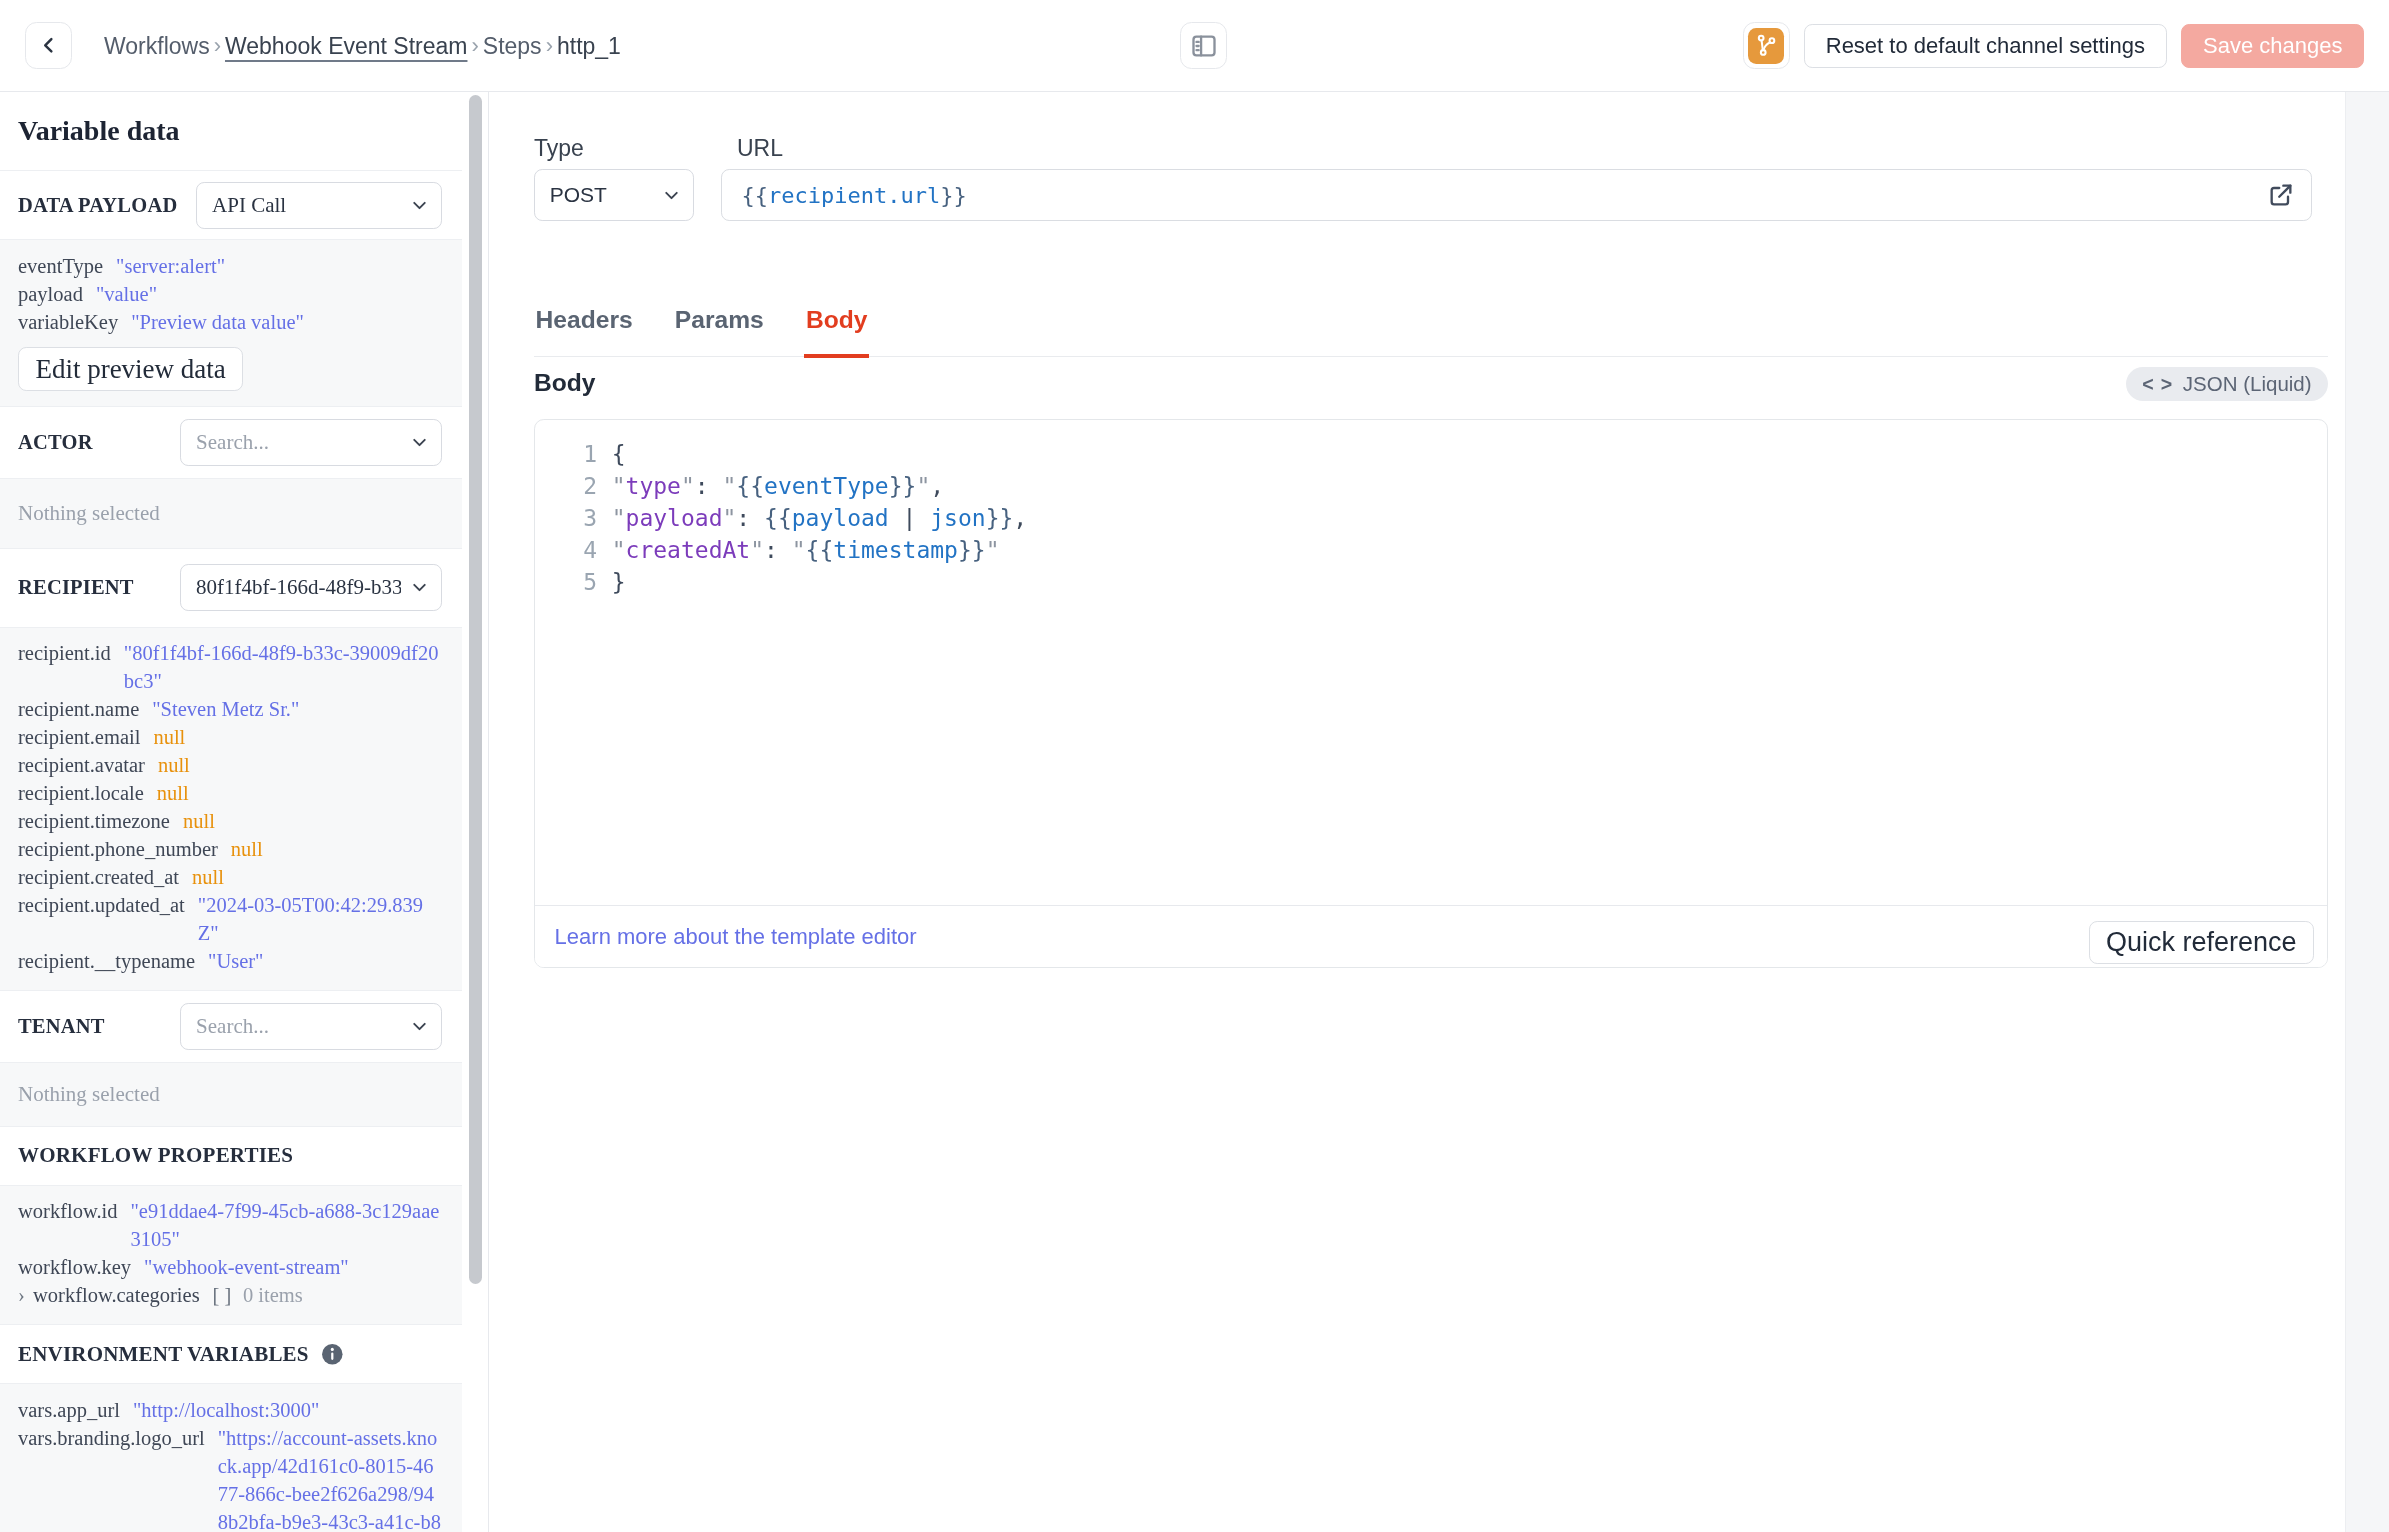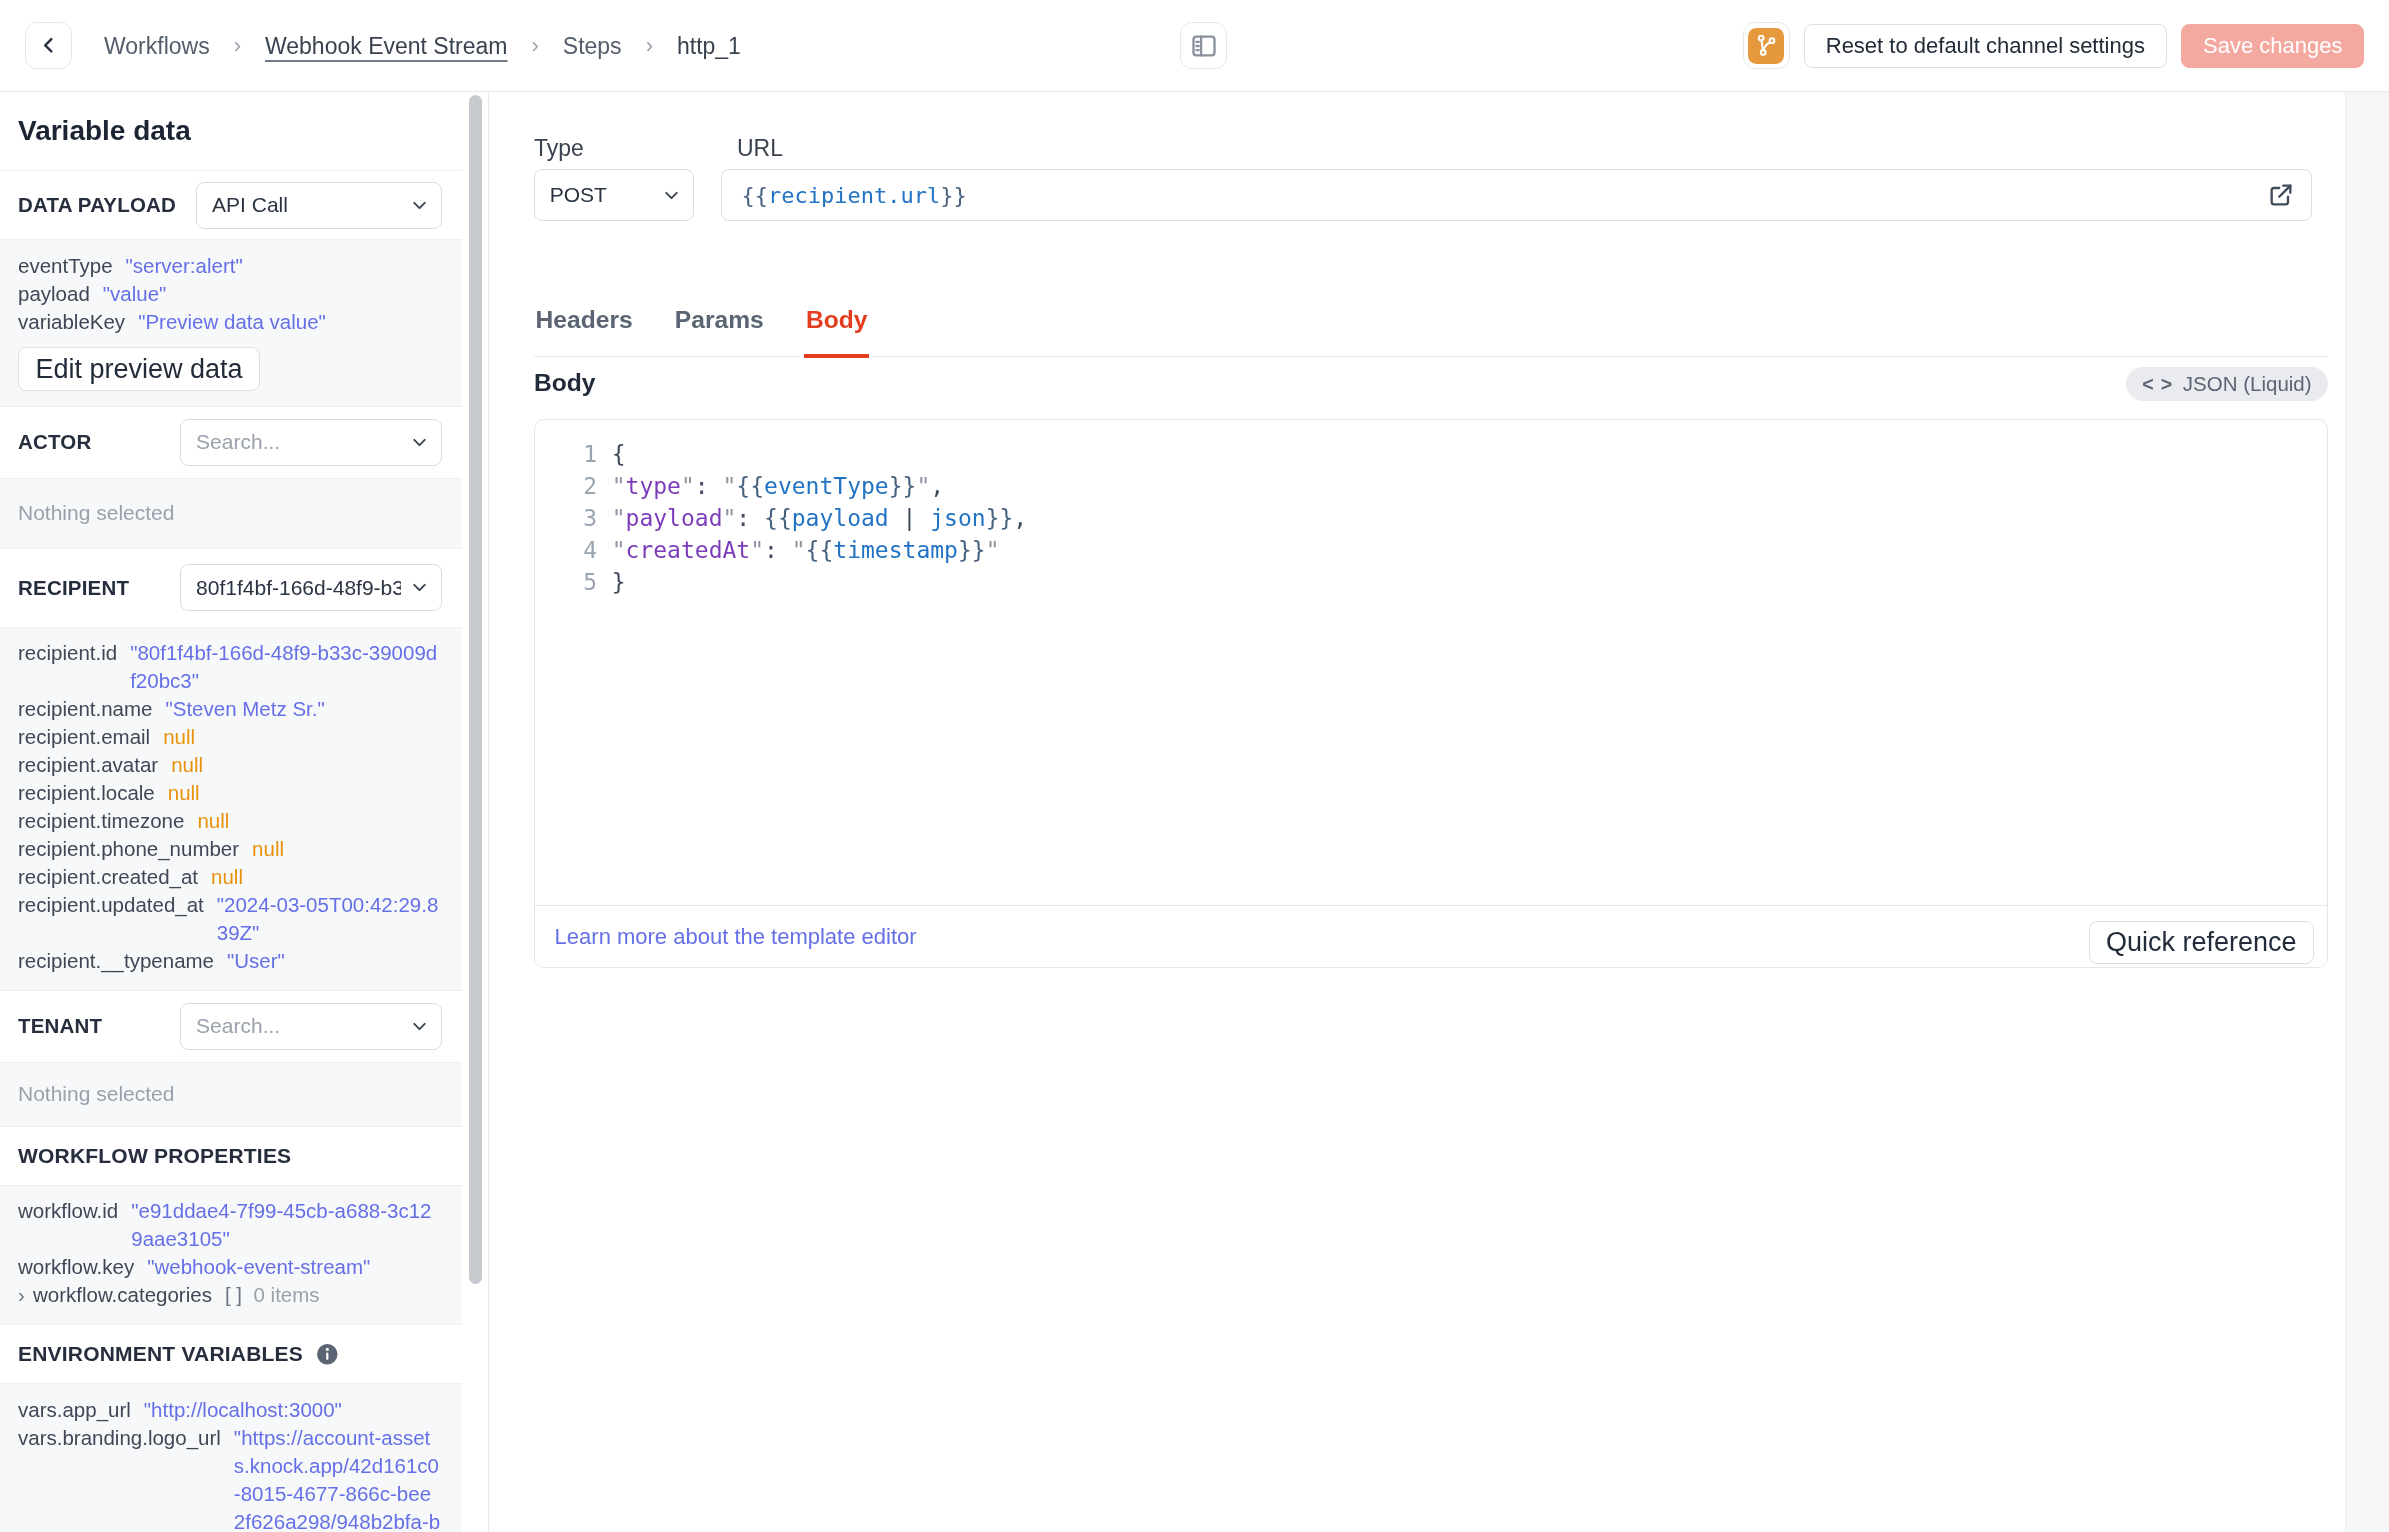--- a/index.html
+++ b/index.html
@@ -6,38 +6,38 @@
   *{box-sizing:border-box;}
   #app{position:relative;width:2389px;height:1532px;overflow:hidden;background:#fff;
        font-family:"Liberation Sans",sans-serif;color:#2a3342;-webkit-font-smoothing:antialiased;}
 
   
   .topbar{position:absolute;top:0;left:0;width:2389px;height:92px;background:#fff;
           border-bottom:1.6px solid #e7e9ed;display:flex;align-items:center;}
   .icon-btn{width:47px;height:47px;border-radius:11.5px;border:1.6px solid #e6e8ec;background:#fff;
             display:flex;align-items:center;justify-content:center;cursor:pointer;padding:0;flex:none;}
   .back-btn{position:absolute;left:24.6px;top:22px;}
-  .breadcrumb{position:absolute;left:104px;top:0;height:92px;display:flex;align-items:center;gap:24px;font-size:23px;}
+  .breadcrumb{position:absolute;left:104px;top:0;height:92px;display:flex;align-items:center;gap:4px;font-size:23px;}
   .crumb-sep{color:#9aa3ad;font-size:22px;}
   .crumb.muted{color:#545d6b;}
   .crumb.link{color:#39424f;text-decoration:underline;text-underline-offset:5.7px;
               text-decoration-thickness:1.6px;text-decoration-color:#707a89;cursor:pointer;}
   .crumb.current{color:#39424f;}
   .panel-toggle{position:absolute;left:1180px;top:22px;}
   .topbar-right{position:absolute;right:24.6px;top:22px;display:flex;gap:14px;align-items:center;}
   .commit-badge{width:36px;height:36px;border-radius:8.2px;background:#e6993c;display:flex;align-items:center;justify-content:center;}
   .btn{height:44px;border-radius:8.2px;border:1.6px solid #dcdfe4;background:#fff;font-size:22px;
        font-weight:500;color:#222b39;padding:0 21px;font-family:inherit;cursor:pointer;}
   .btn.save{background:#f4a9a0;border-color:#f4a9a0;color:#fff;}
 
   
   .sidebar{position:absolute;top:92px;left:0;width:489px;height:1440px;background:#fff;
            border-right:1.6px solid #e7e9ed;overflow:hidden;}
   .sidebar-inner{width:462px;}
-  .sec{border-bottom:1.6px solid #edeff2;}
+  .sec{border-bottom:1.6px solid #edeff2;font-family:Liberation Serif, serif;}
   .gray{background:#f7f8f9;}
   .s-title{height:79px;display:flex;align-items:center;padding:0 18px;}
   .s-title h2{margin:0;font-size:28px;font-weight:600;color:#1d2433;}
   .s-row{height:72px;display:flex;align-items:center;justify-content:space-between;padding:0 19.6px 0 18px;}
   .sec-label{font-size:20.5px;font-weight:600;color:#262e3d;letter-spacing:0.2px;flex:none;}
   .select{display:flex;align-items:center;justify-content:space-between;height:47px;border:1.6px solid #d8dbe1;
           border-radius:8.2px;background:#fff;padding:0 11.5px 0 14.7px;font-size:21px;color:#2a3342;cursor:pointer;gap:8.2px;}
   .select .val{white-space:nowrap;overflow:hidden;}
   .select .ph{color:#9aa1ac;}
   .w300{width:246px;}.w320{width:262px;}

